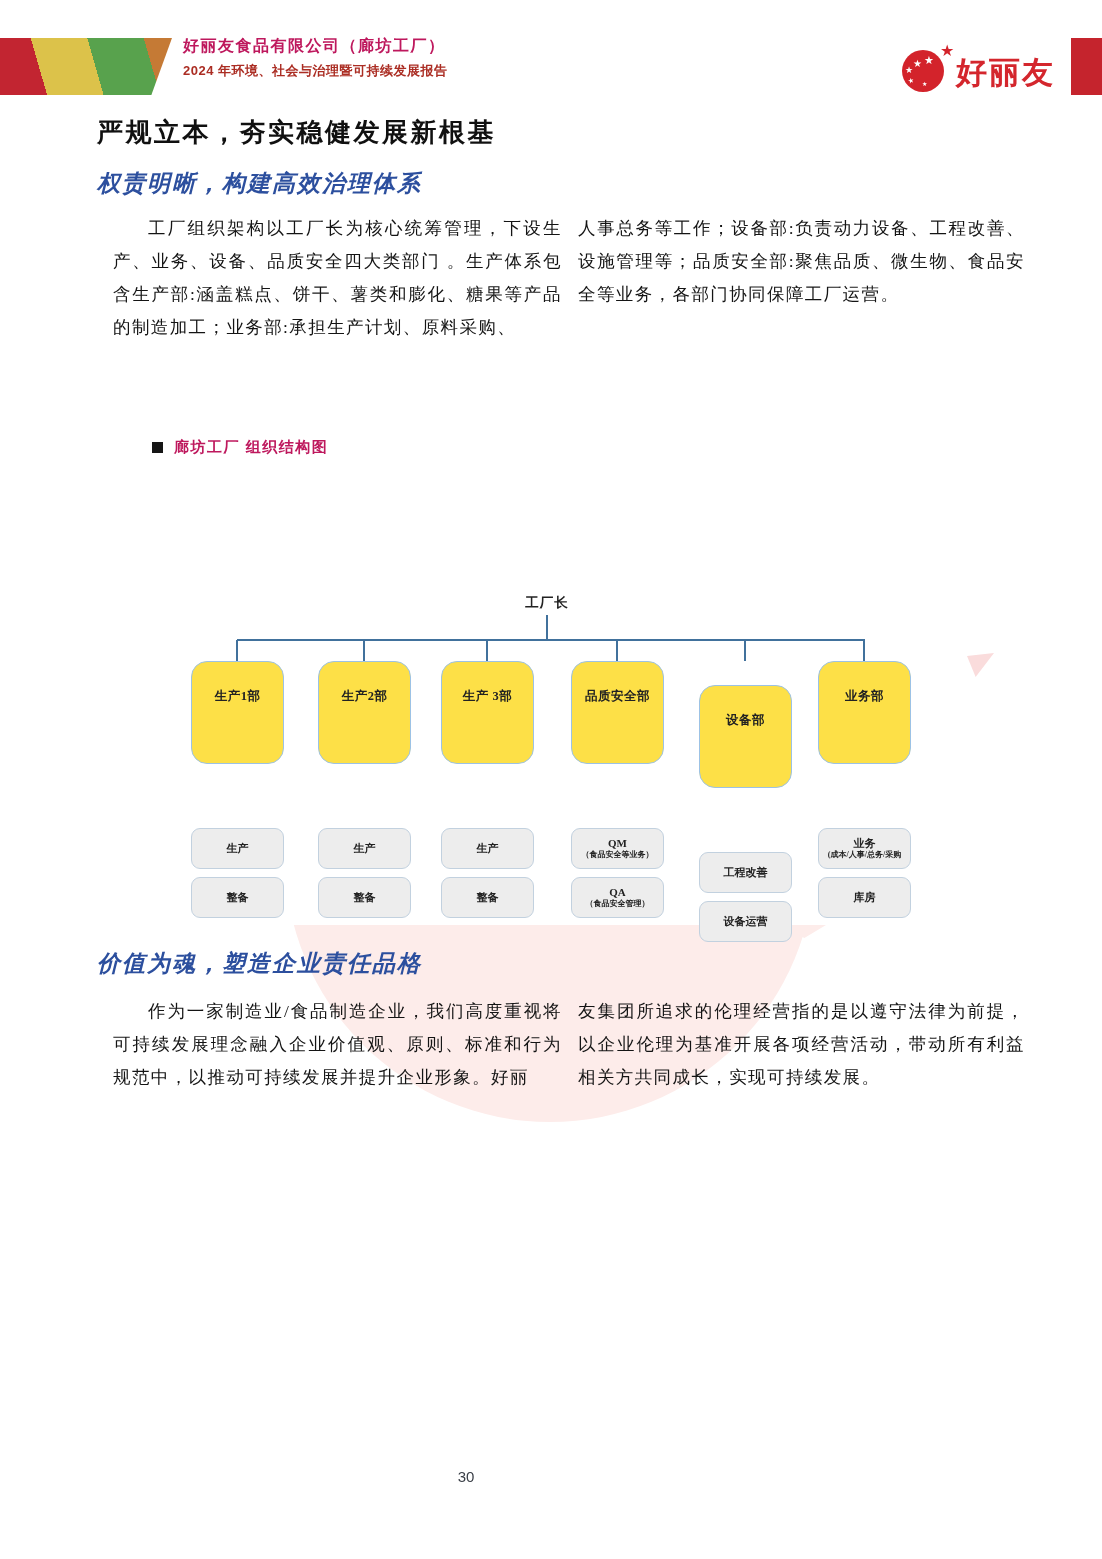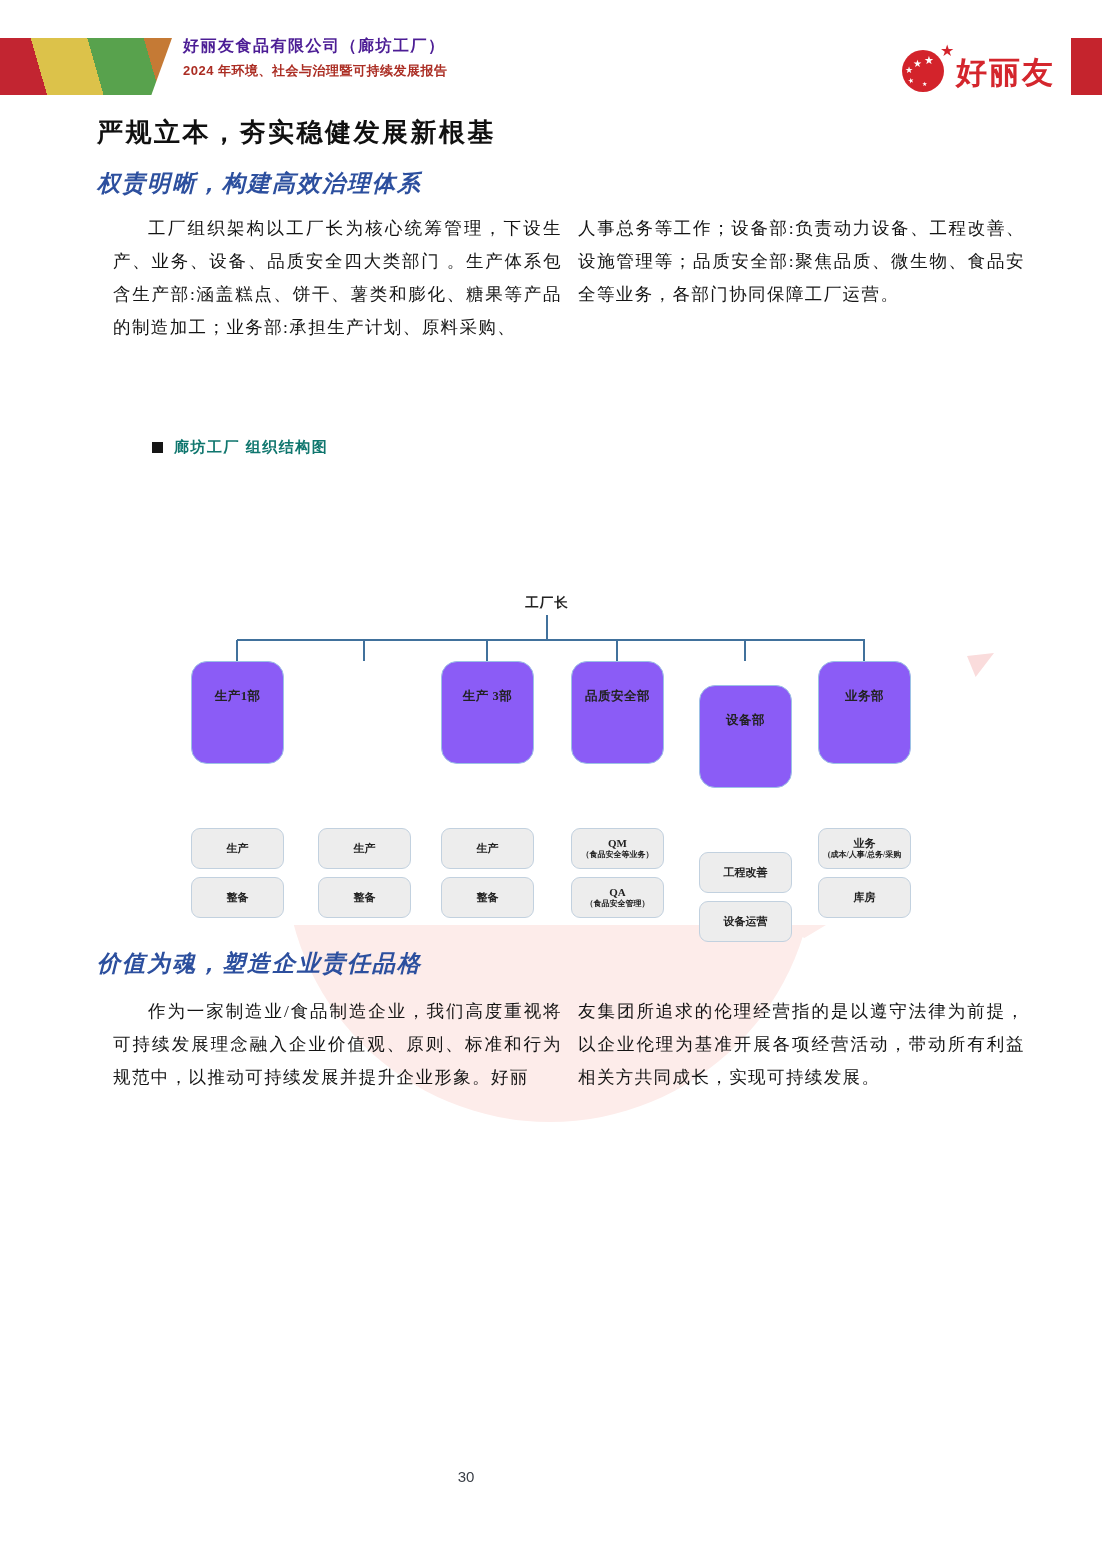--- a/index.html
+++ b/index.html
@@ -13,21 +13,21 @@
   
   .stripes{
     left:0;top:38px;width:172px;height:57px;
     background:linear-gradient(74deg,#c22531 0 25%,#dcc24a 25% 55%,#58a24d 55% 85%,#c57a35 85% 100%);
     clip-path:polygon(0 0,100% 0,88% 100%,0 100%);
   }
   .red-bar{left:1071px;top:38px;width:31px;height:57px;background:#c5242d;}
   .hdr-company{
     left:183px;top:36px;width:430px;
     font-family:Liberation Mono, monospace;
-    font-size:16px;font-weight:bold;color:#4c1d95;letter-spacing:1.5px;
+    font-size:16px;font-weight:bold;color:#be185d;letter-spacing:1.5px;
   }
   .hdr-report{
     left:183px;top:62px;width:430px;
     font-family:"Liberation Sans","DejaVu Sans",sans-serif;
     font-size:13px;font-weight:600;color:#ab2d23;letter-spacing:0.5px;
   }
   .logo{left:900px;top:46px;width:170px;height:52px;}
   .logo-ball{position:absolute;left:2px;top:4px;width:42px;height:42px;border-radius:50%;background:#d3232b;}
   .logo-ball .st{position:absolute;color:#ffffff;line-height:1;}
   .s1{left:3px;top:16px;font-size:9px;}
@@ -62,34 +62,34 @@
   }
   .col-l{left:97px;width:449px;margin-left:16px;}
   .col-r{left:578px;width:447px;}
   .row1{top:212px;}
   .row2{top:995px;}
   .indent{text-indent:2em;}
 
   
   .caption{left:152px;top:438px;display:flex;align-items:center;gap:11px;
     font-family:"Liberation Sans","DejaVu Sans",sans-serif;
-    font-size:15px;font-weight:bold;color:#0f766e;letter-spacing:1.5px;}
+    font-size:15px;font-weight:bold;color:#be185d;letter-spacing:1.5px;}
   .caption .sq{width:11px;height:11px;background:#161616;flex:0 0 auto;}
 
   
   .org{left:0;top:0;width:1064px;height:930px;z-index:2;}
   .root-label{position:absolute;left:497px;top:594px;width:100px;text-align:center;
     font-size:13.5px;font-weight:bold;color:#222;letter-spacing:1px;}
   .vline{position:absolute;width:1.6px;background:#41719c;}
   .hline{position:absolute;left:237px;top:639px;width:628px;height:1.8px;background:#41719c;}
   .stub-root{left:546px;top:615px;height:24px;}
   .stub{top:640px;height:21px;}
   .bigbox{
     position:absolute;top:661px;width:93px;height:103px;box-sizing:border-box;
-    background:#8b5cf6;border:1.6px solid #9cc2e5;border-radius:16px;
+    background:#fde047;border:1.6px solid #9cc2e5;border-radius:16px;
     text-align:center;padding-top:26px;font-size:12.5px;font-weight:600;color:#222;
     letter-spacing:0.5px;
   }
   .smallbox{
     position:absolute;width:93px;height:41px;box-sizing:border-box;
     background:#ededed;border:1px solid #c2d1df;border-radius:9px;
     display:flex;flex-direction:column;align-items:center;justify-content:center;
     font-size:11px;font-weight:600;color:#222;line-height:1.2;text-align:center;
   }
   .r1{top:828px;} .r2{top:877px;}
@@ -156,20 +156,21 @@
   <div class="hline"></div>
 
   <div class="vline stub x0"></div>
   <div class="vline stub x1"></div>
   <div class="vline stub x2"></div>
   <div class="vline stub x3"></div>
   <div class="vline stub x4"></div>
   <div class="vline stub x5"></div>
 
   <div class="bigbox c0">生产1部</div>
+  <div class="bigbox c1">生产2部</div>
   <div class="bigbox c2">生产 3部</div>
   <div class="bigbox c3">品质安全部</div>
   <div class="bigbox c4">设备部</div>
   <div class="bigbox c5">业务部</div>
 
   <div class="smallbox r1 c0">
       <span>生产</span>
     </div>
   <div class="smallbox r1 c1">
       <span>生产</span>

